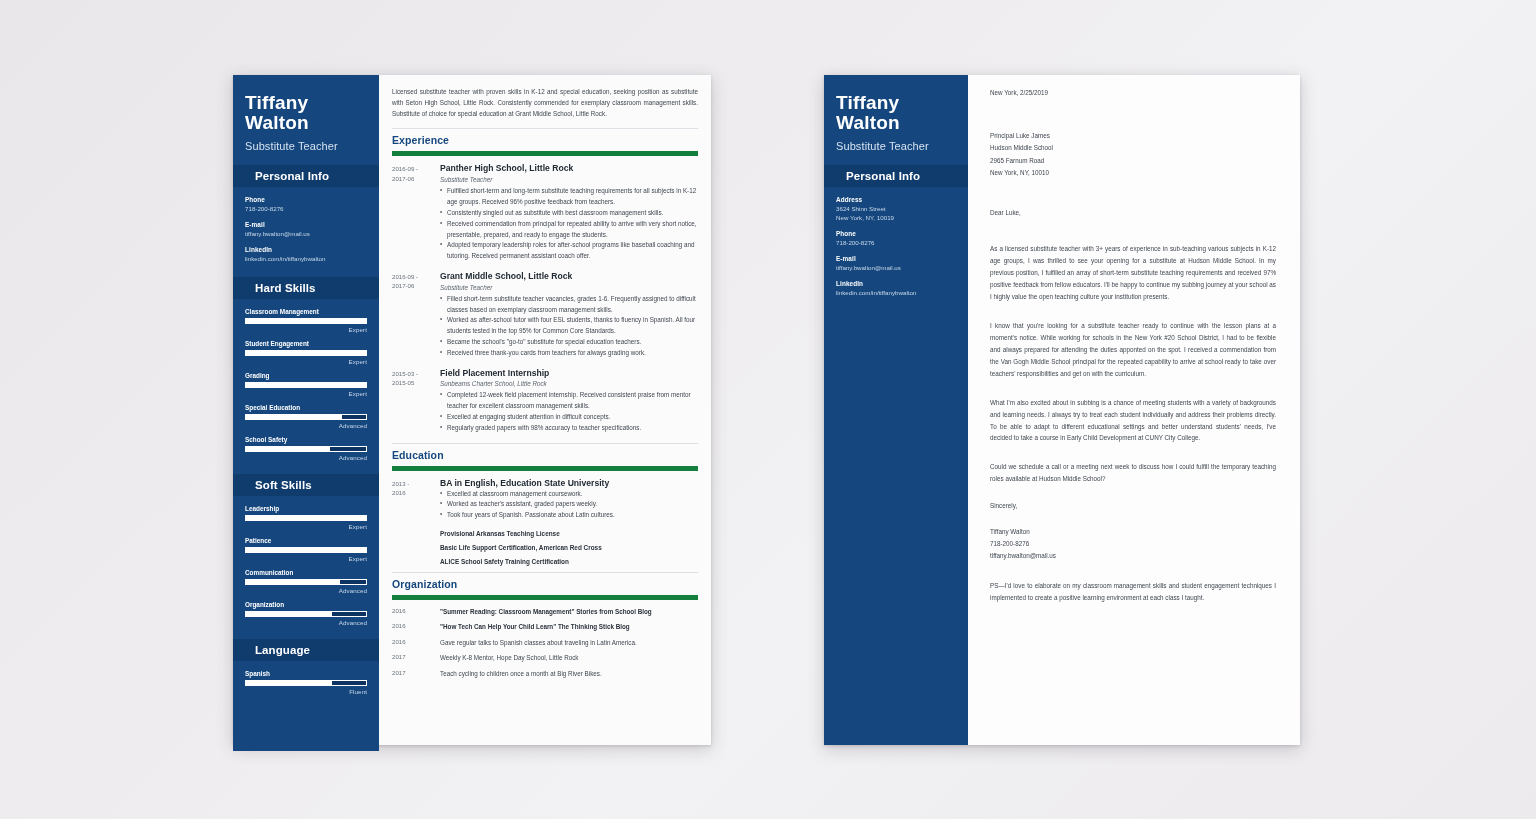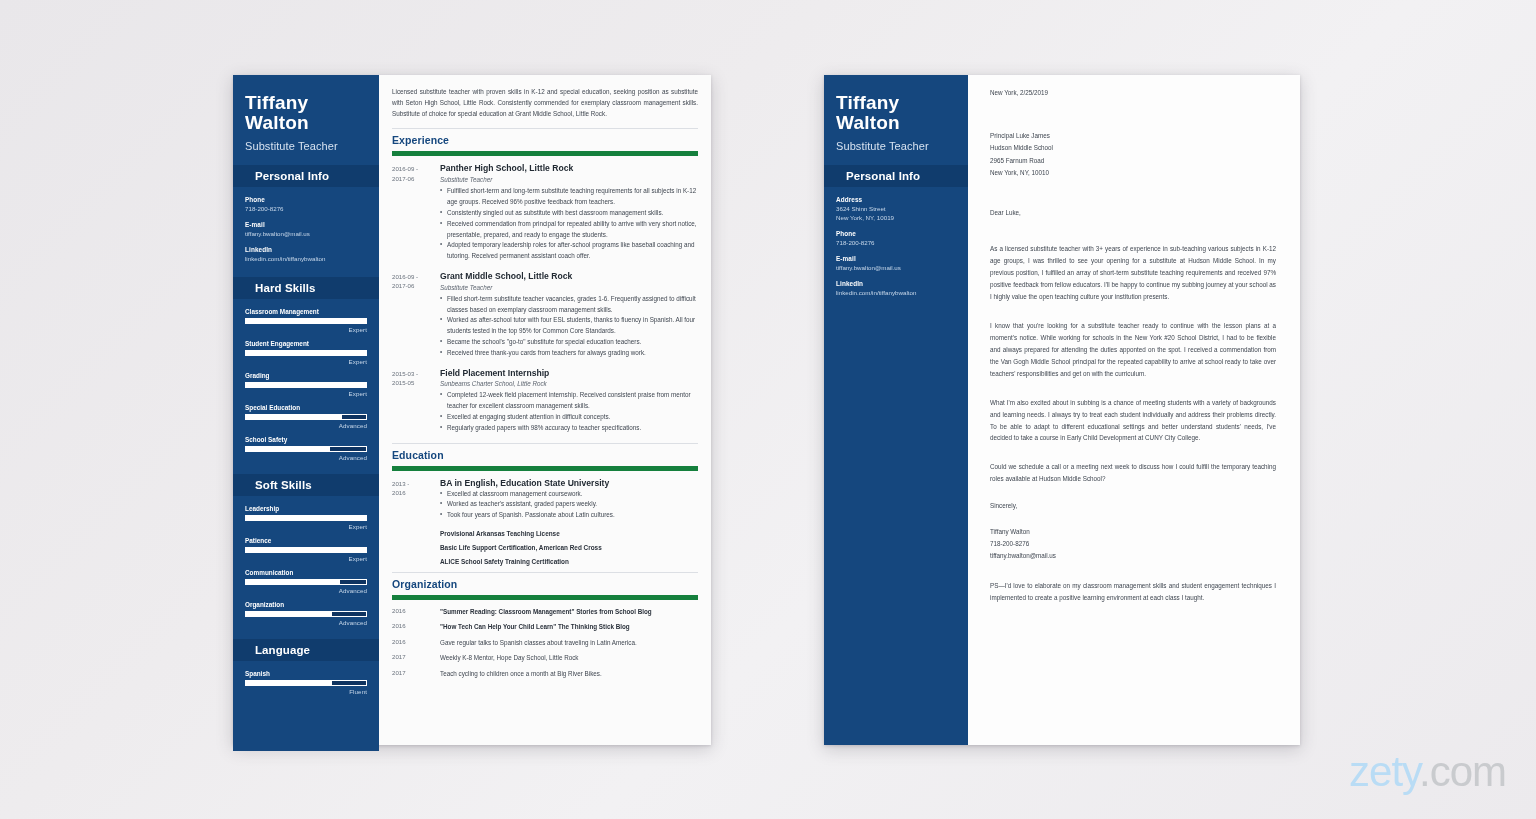--- a/index.html
+++ b/index.html
@@ -395,17 +395,14 @@
   <p class="cl-p">I know that you're looking for a substitute teacher ready to continue with the lesson plans at a moment's notice. While working for schools in the New York #20 School District, I had to be flexible and always prepared for attending the duties apponted on the spot. I received a commendation from the Van Gogh Middle School principal for the repeated capability to arrive at school ready to take over teachers' responsibilities and get on with the curriculum.</p>
   <p class="cl-p">What I'm also excited about in subbing is a chance of meeting students with a variety of backgrounds and learning needs. I always try to treat each student individually and address their problems directly. To be able to adapt to different educational settings and better understand students' needs, I've decided to take a course in Early Child Development at CUNY City College.</p>
   <p class="cl-p">Could we schedule a call or a meeting next week to discuss how I could fulfill the temporary teaching roles available at Hudson Middle School?</p>
         </div>
       <div class="cl-sign">Sincerely,</div>
       <div class="cl-sig-line" id="c-sig">Tiffany Walton<br>718-200-8276<br>tiffany.bwalton@mail.us</div>
       <div class="cl-ps">PS—I'd love to elaborate on my classroom management skills and student engagement techniques I implemented to create a positive learning environment at each class I taught.</div>
     </section>
   </div>
 
-  <div class="wm">
-    <span class="z">zety</span><span class="c">.com</span>
-  </div>
 
 </div>
 
 </body></html>

